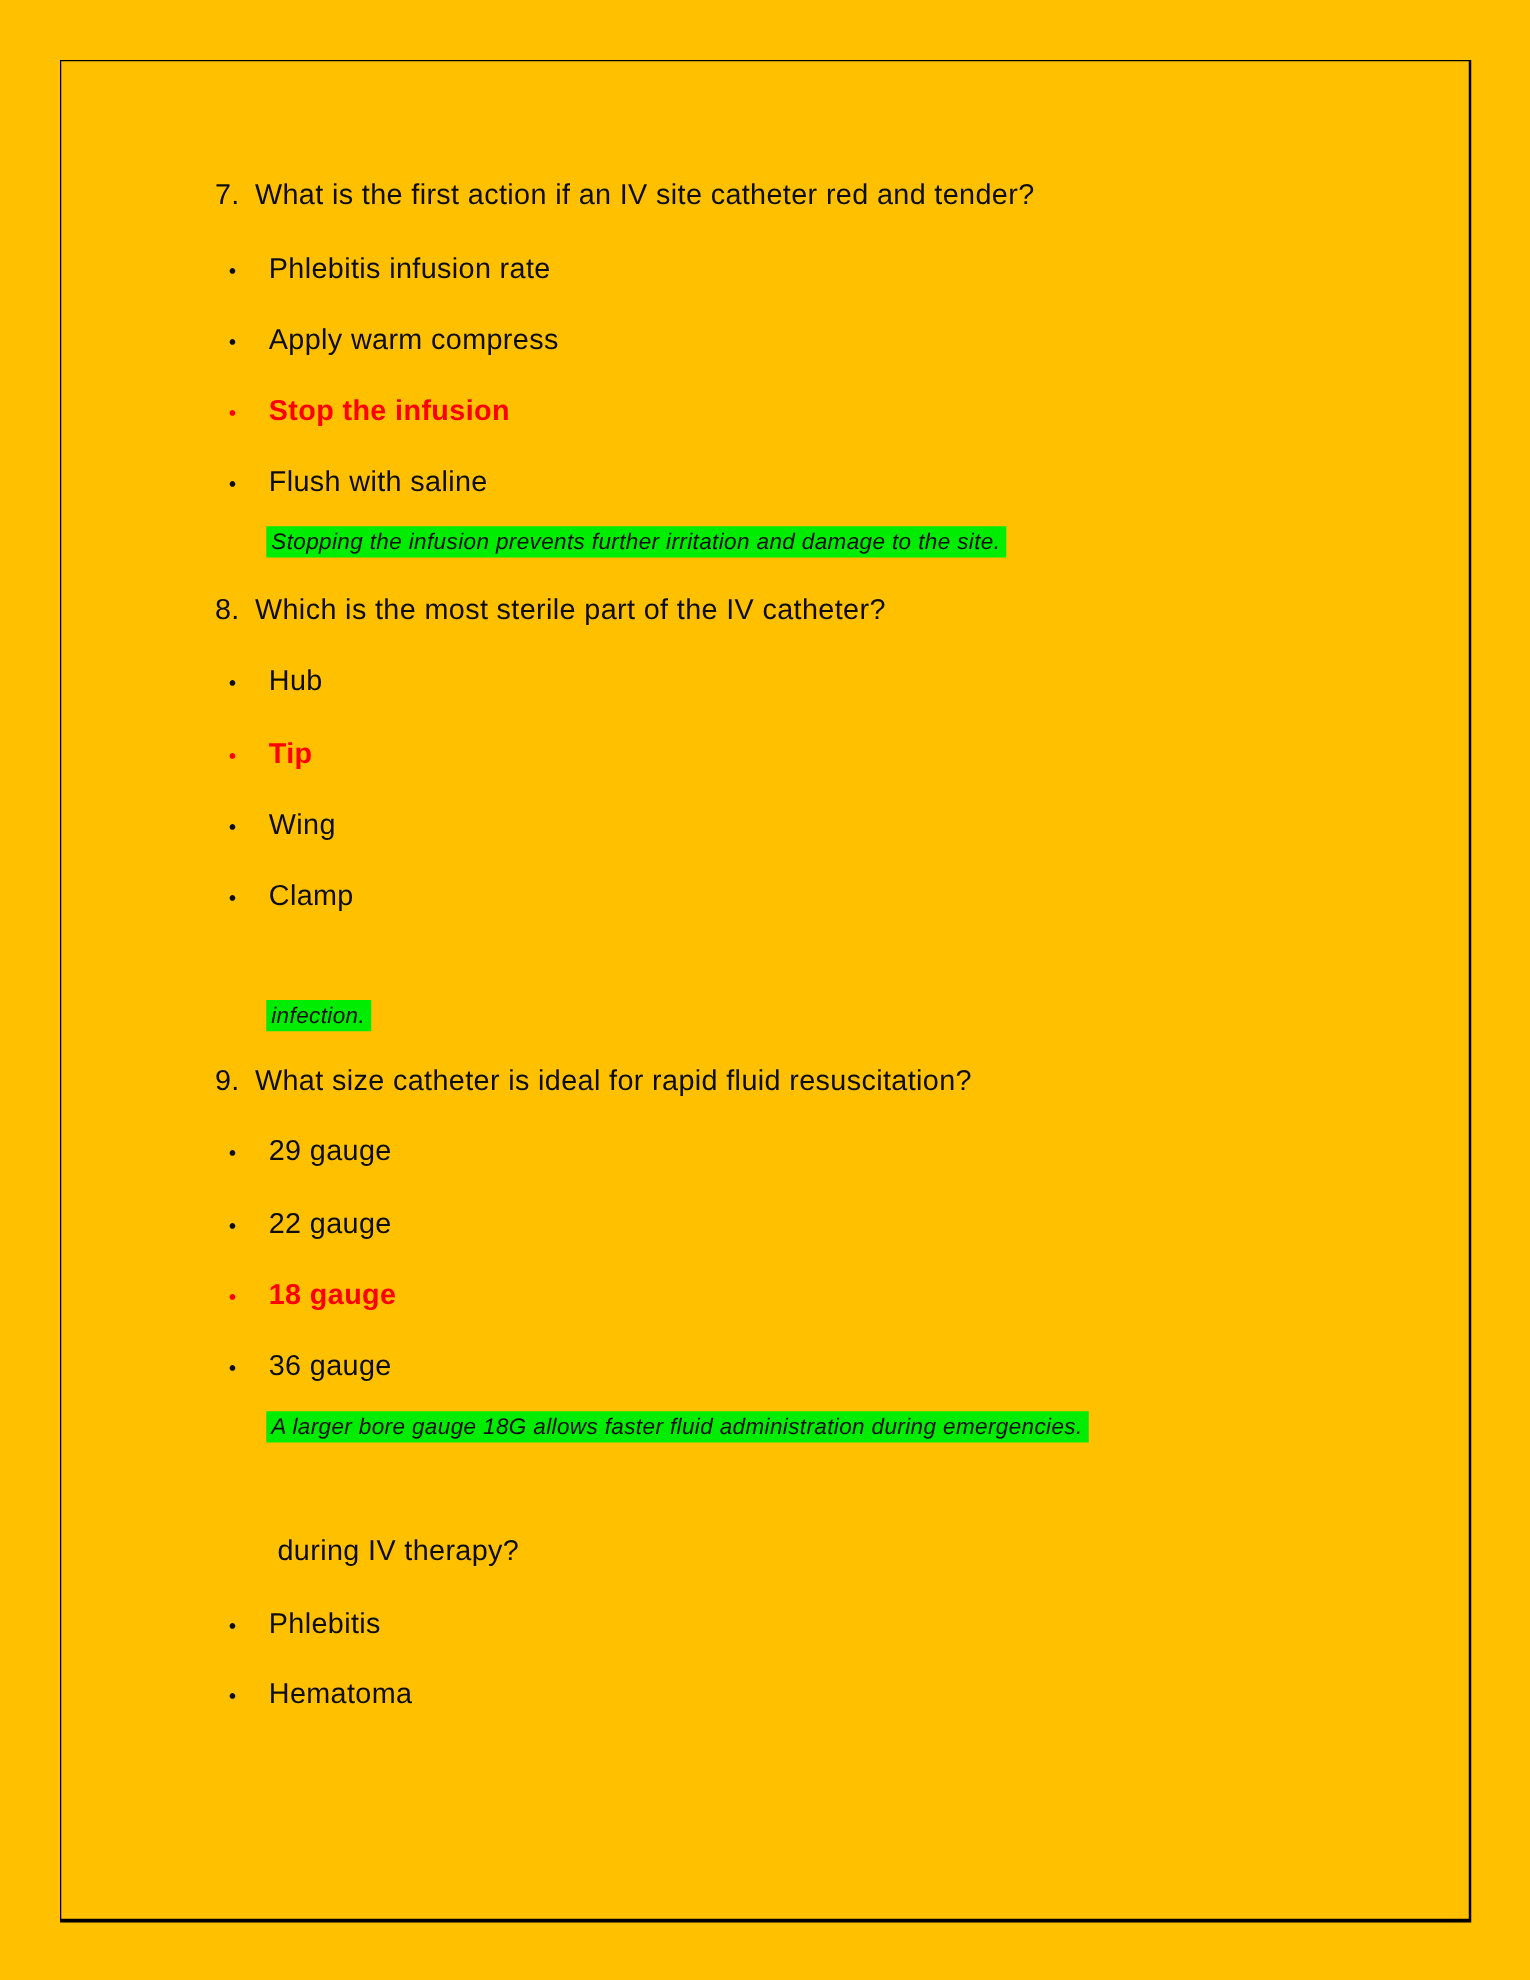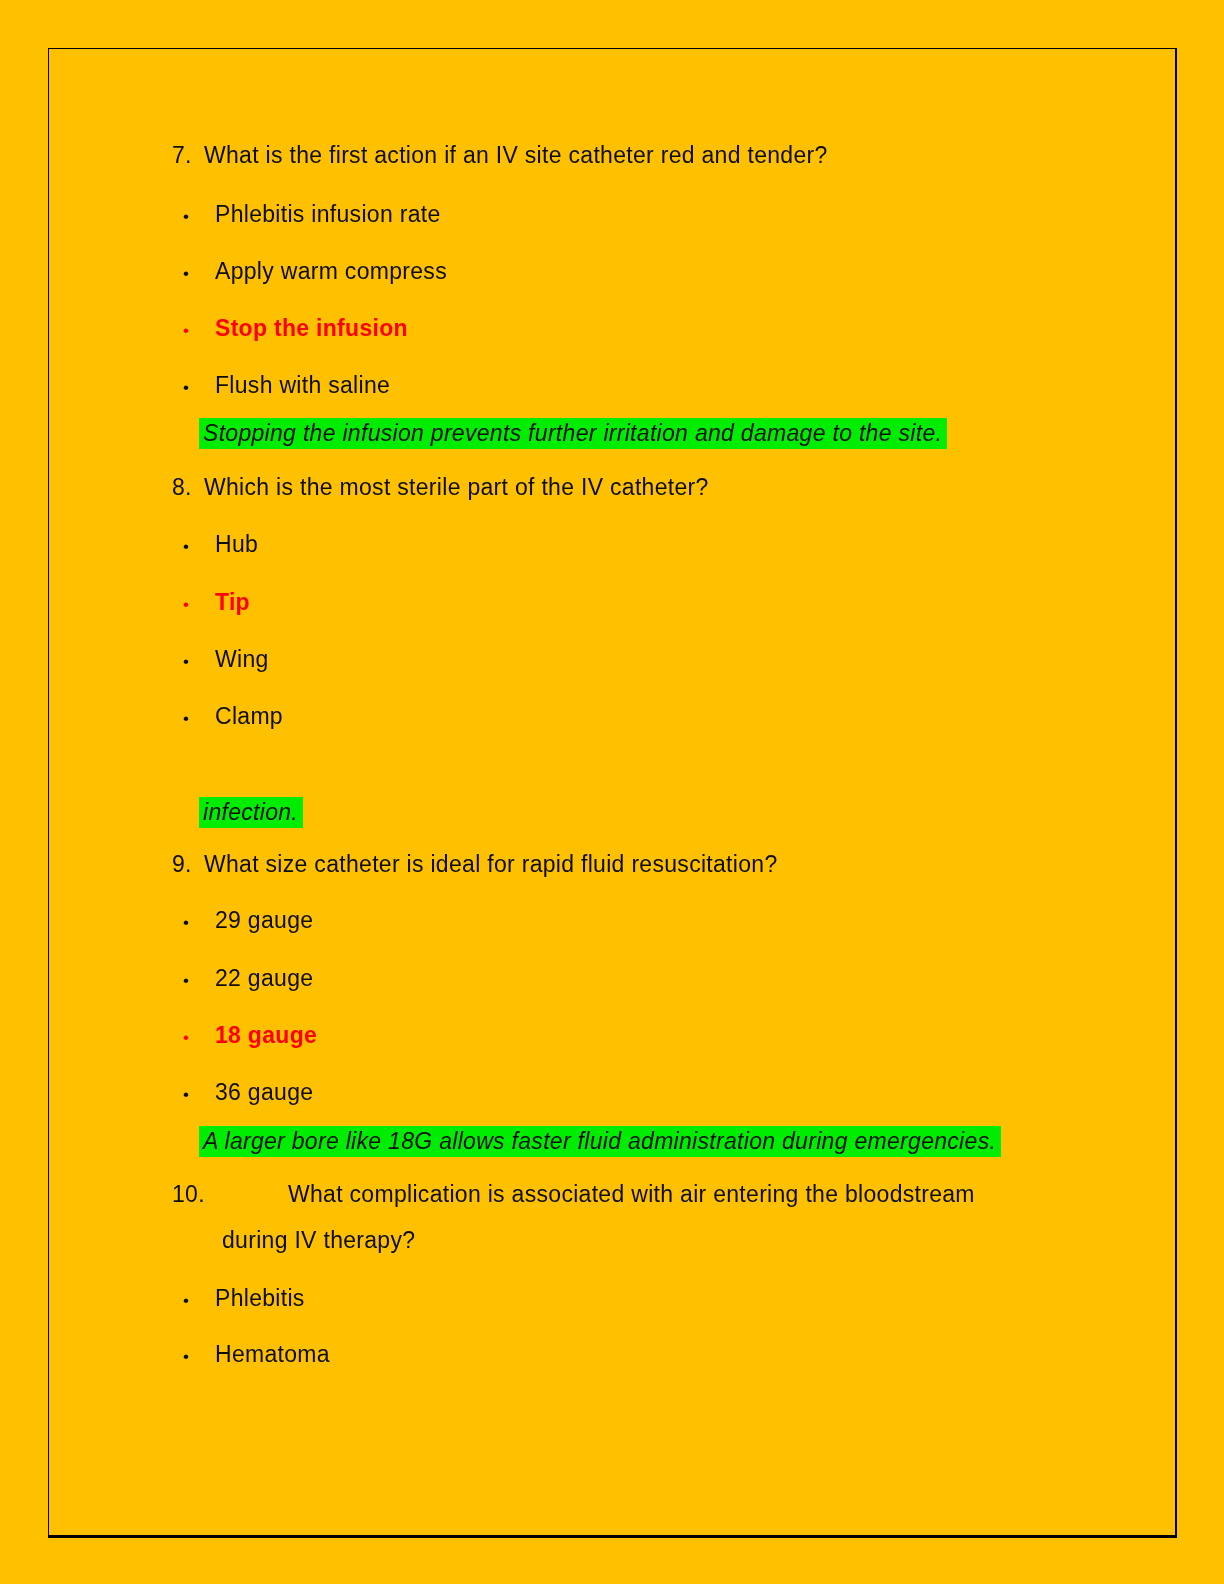--- a/index.html
+++ b/index.html
@@ -28,22 +28,22 @@
   .num-wide{display:inline-block;width:116px;flex:0 0 116px;}
   .bullet{
     display:inline-block;width:43px;flex:0 0 43px;
     padding-left:11px;box-sizing:border-box;
     font-size:17px;
   }
   .option.correct .otext,
   .option.correct .bullet{ color:var(--accent-red); }
   .option.correct .otext{ font-weight:bold; }
   .expl{
-    position:absolute;left:199px;
-    font-size:23px;line-height:34px;
+    position:absolute;left:213px;
+    font-size:18px;line-height:34px;
     letter-spacing:0.3px;white-space:nowrap;text-align:center;
   }
   .hl{
     background:var(--hl-green);
     font-style:italic;
     padding:2px 5px 3px 4px;
   }
 </style>
 </head>
 <body>
@@ -113,27 +113,23 @@
   </div>
   <div class="line option correct" style="top:1020px">
     <span class="bullet">•</span>
     <span class="otext">18 gauge</span>
   </div>
   <div class="line option" style="top:1077px">
     <span class="bullet">•</span>
     <span class="otext">36 gauge</span>
   </div>
   <div class="expl" style="top:1124px">
-    <span class="hl">A larger bore like 18G allows faster fluid administration during emergencies.</span>
+    <span class="hl">A larger bore gauge 18G allows faster fluid administration during emergencies.</span>
   </div>
 
-  <div class="line question" style="top:1179px">
-    <span class="num-wide">10.</span>
-    <span class="qtext">What complication is associated with air entering the bloodstream</span>
-  </div>
   <div class="line question" style="top:1225px;left:222px">
     <span class="qtext">during IV therapy?</span>
   </div>
   <div class="line option" style="top:1283px">
     <span class="bullet">•</span>
     <span class="otext">Phlebitis</span>
   </div>
   <div class="line option" style="top:1339px">
     <span class="bullet">•</span>
     <span class="otext">Hematoma</span>

